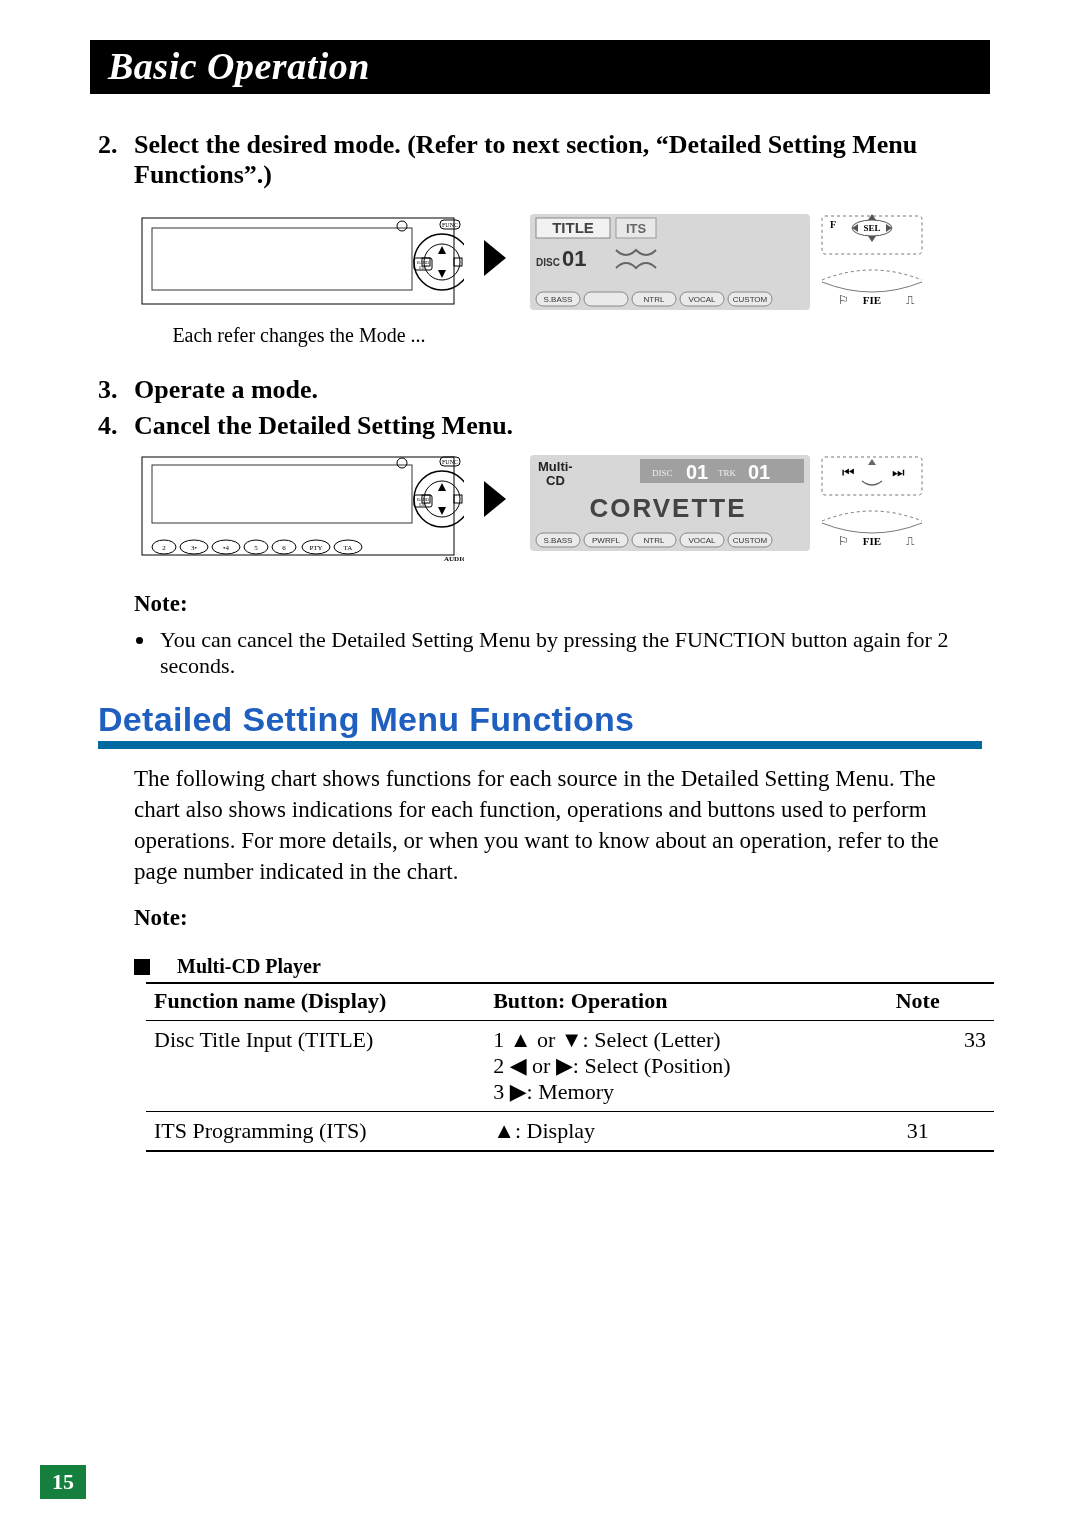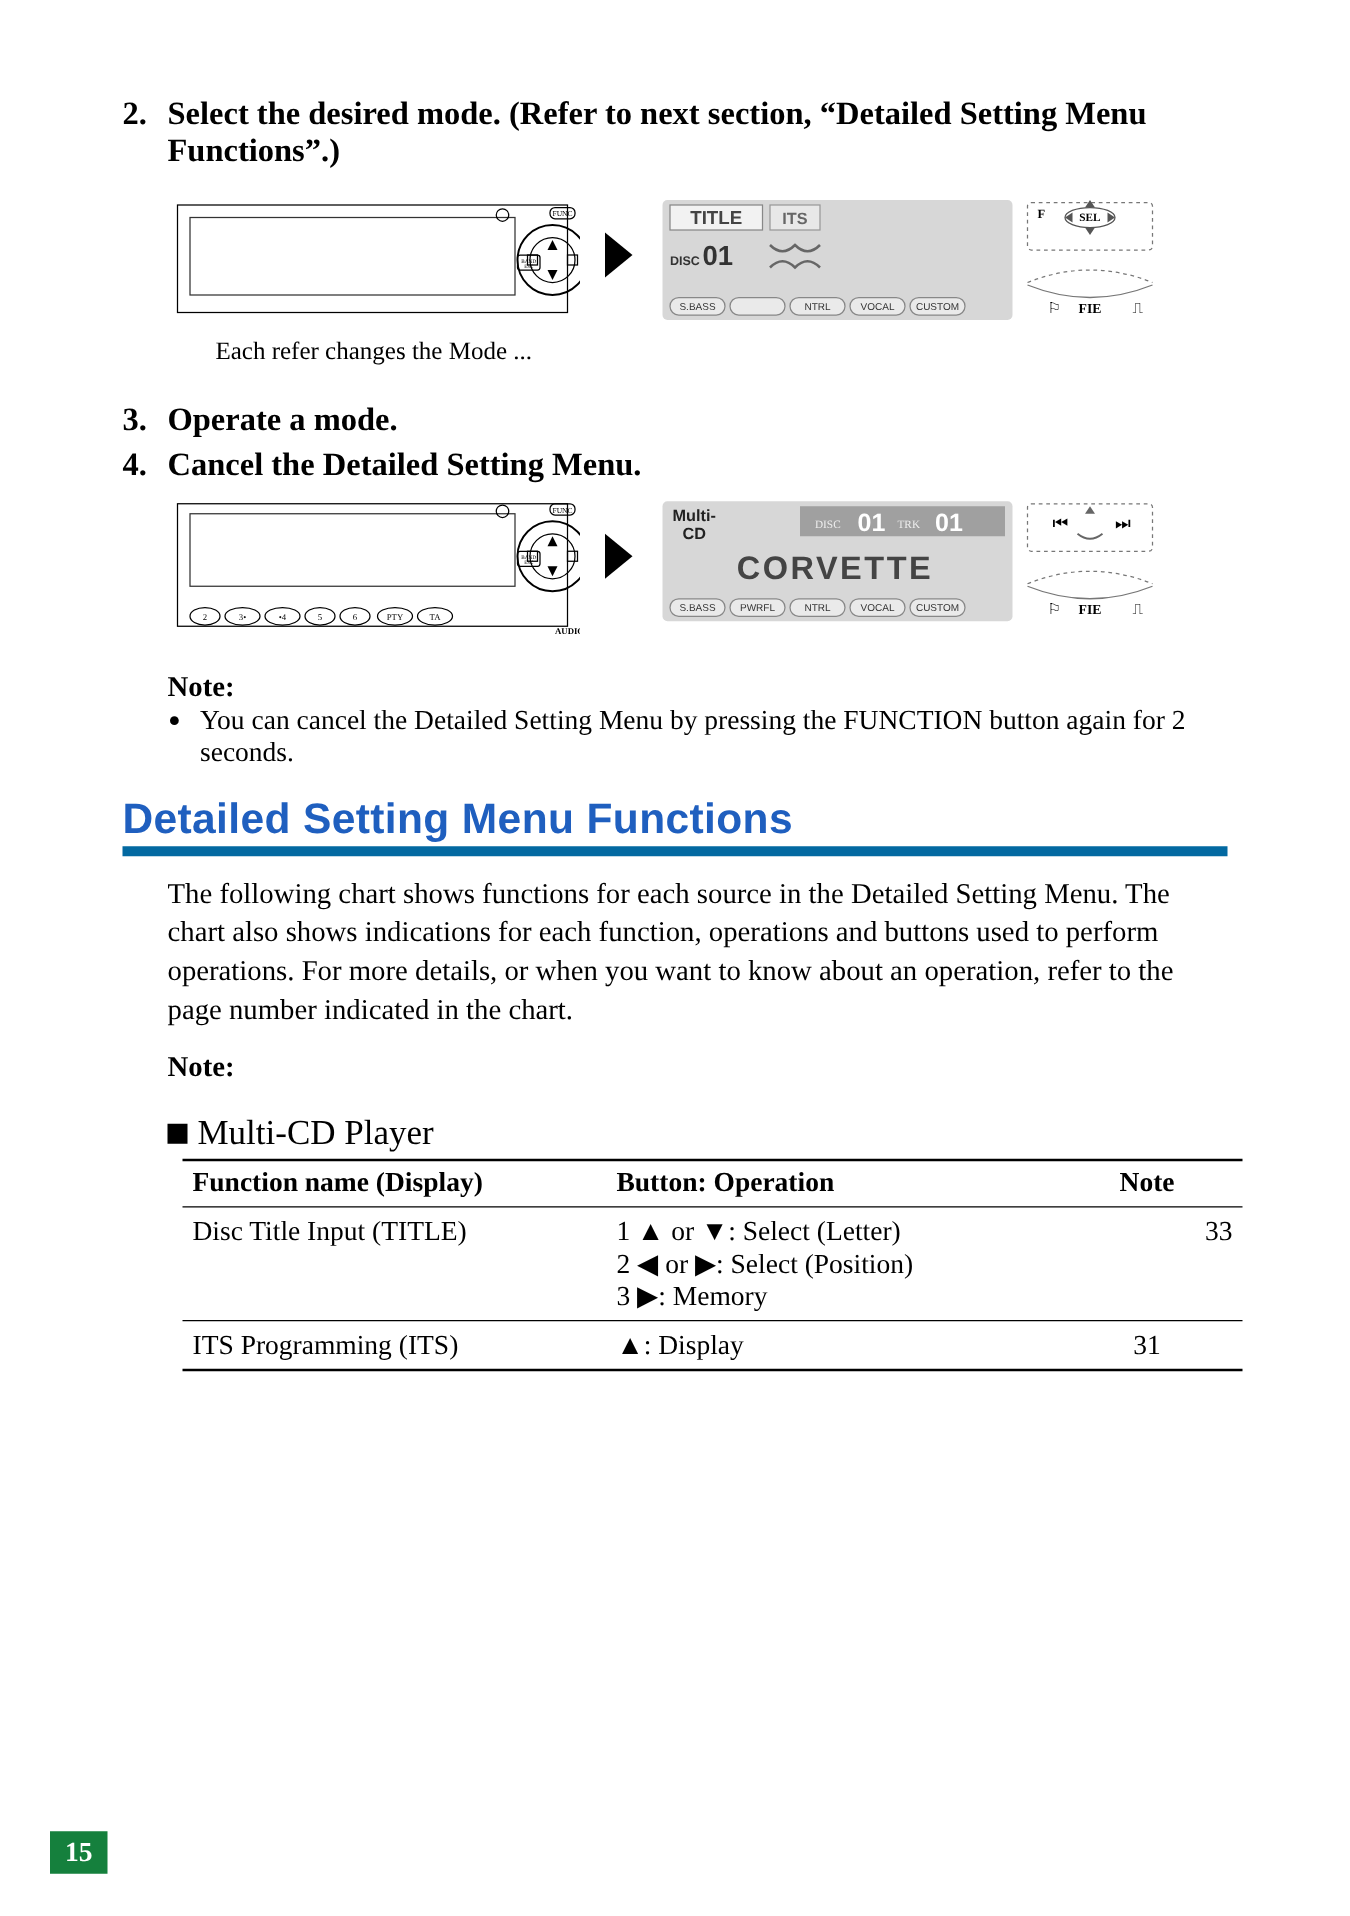--- a/index.html
+++ b/index.html
@@ -63,21 +63,21 @@
   .fig-radio-2 { width: 330px; height: 116px; border: none; }
   .fig-lcd-2   { width: 400px; height: 106px; border: none; }
   .caption {
     font-size: 20px;
     text-align: center;
     margin: 6px 0 0 36px;
     width: 330px;
   }
   .note-block { margin: 24px 0 0 36px; }
   .note-title { font-weight: bold; font-size: 23px; }
-  .note-ul { margin: 0 0 0 0; padding-left: 22px; font-size: 22px; }
+  .note-ul { margin: 10px 0 0 0; padding-left: 22px; font-size: 22px; }
   .note-ul li { padding-left: 4px; }
 
   .section-title {
     font-family: Arial, Helvetica, sans-serif;
     font-weight: bold;
     color: #1f5fbf;
     font-size: 34px;
     margin-top: 21px;
     padding-bottom: 2px;
     border-bottom: 8px solid #0369a1;
@@ -92,22 +92,23 @@
   .subhead {
     display: flex;
     align-items: center;
     gap: 8px;
     margin: 24px 0 4px 36px;
   }
   .subhead .sq {
     width: 16px; height: 16px; background: #000; flex: 0 0 16px;
   }
   .subhead .lbl {
-    font-weight: normal;
-    font-size: 28px;
+    font-weight: bold;
+    font-size: 20px;
+    margin-left: 19px;
   }
 
   table.funcs {
     width: calc(100% - 36px);
     margin-left: 48px;
     border-collapse: collapse;
     font-size: 22px;
   }
   table.funcs th {
     text-align: left;
@@ -136,20 +137,21 @@
   }
 
   
   .lcd-text { font-family: Arial, Helvetica, sans-serif; font-weight: bold; }
   .lcd-small { font-family: Arial, Helvetica, sans-serif; font-size: 8px; }
 </style>
 </head>
 <body>
 
 <div class="page">
+  <div class="header-bar">Basic Operation</div>
 
   <div class="body">
 
     <div class="step" style="margin-top:36px;">
       <div class="num">2.</div>
       <div class="txt">Select the desired mode. (Refer to next section, “Detailed Setting Menu Functions”.)</div>
     </div>
 
     <div class="figrow">
 

